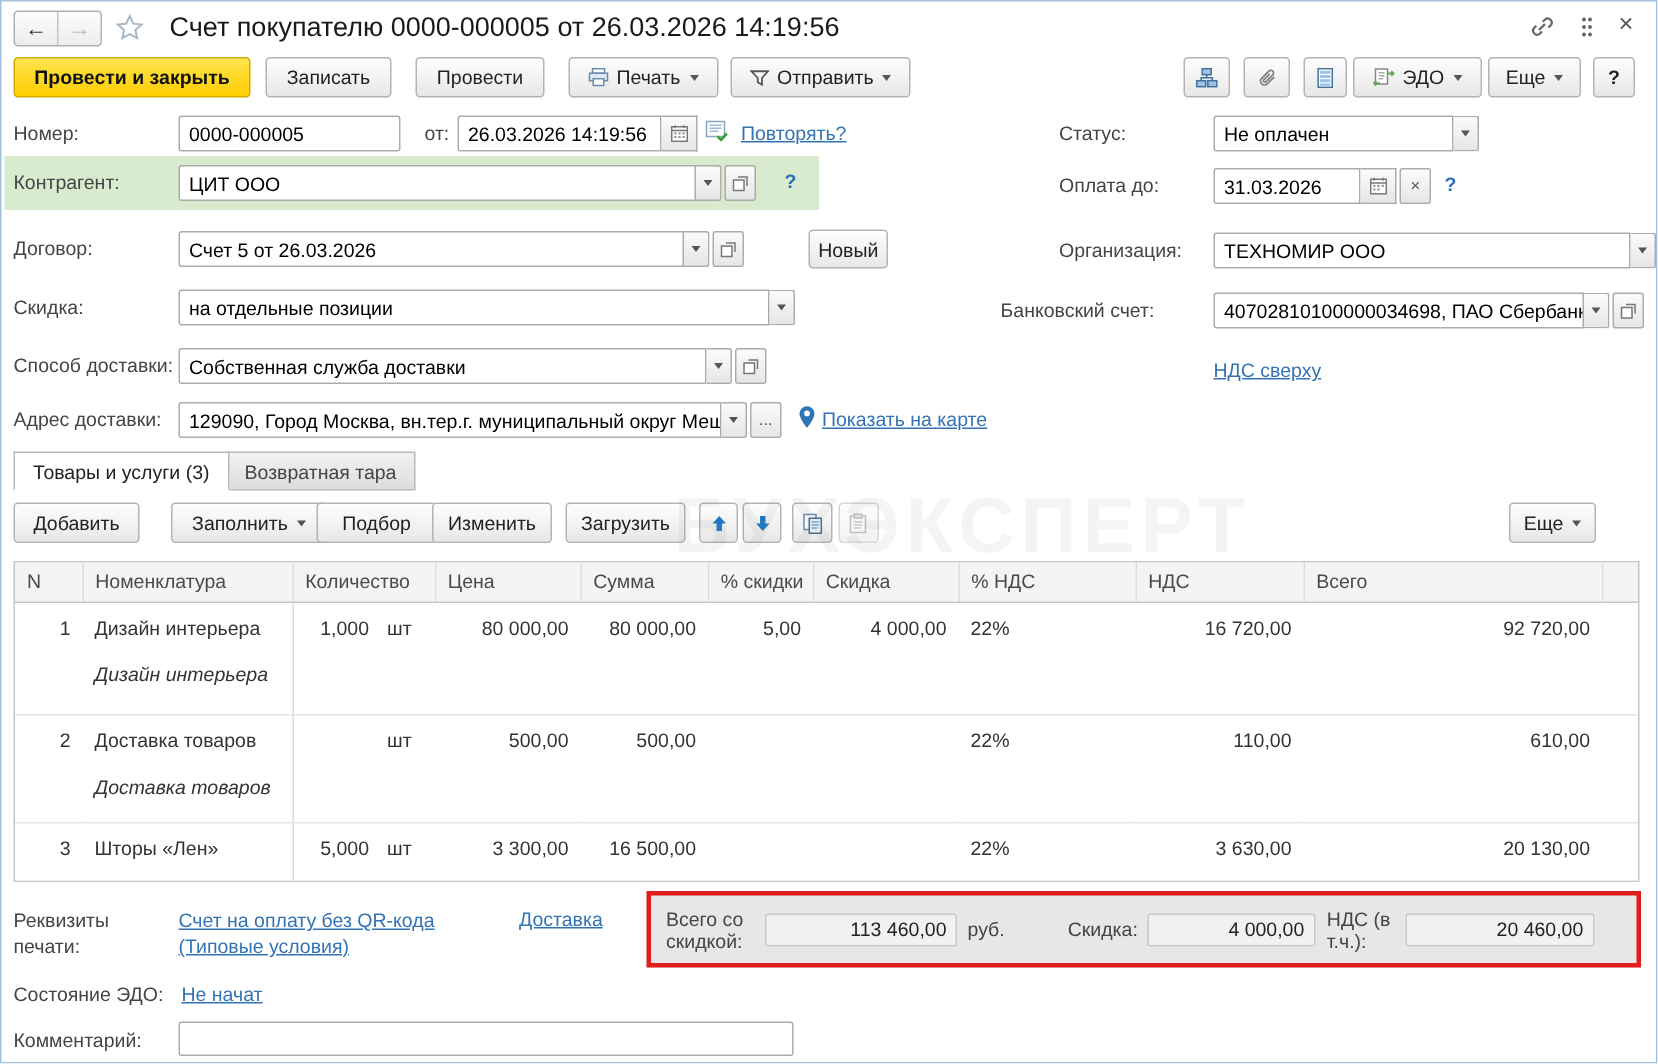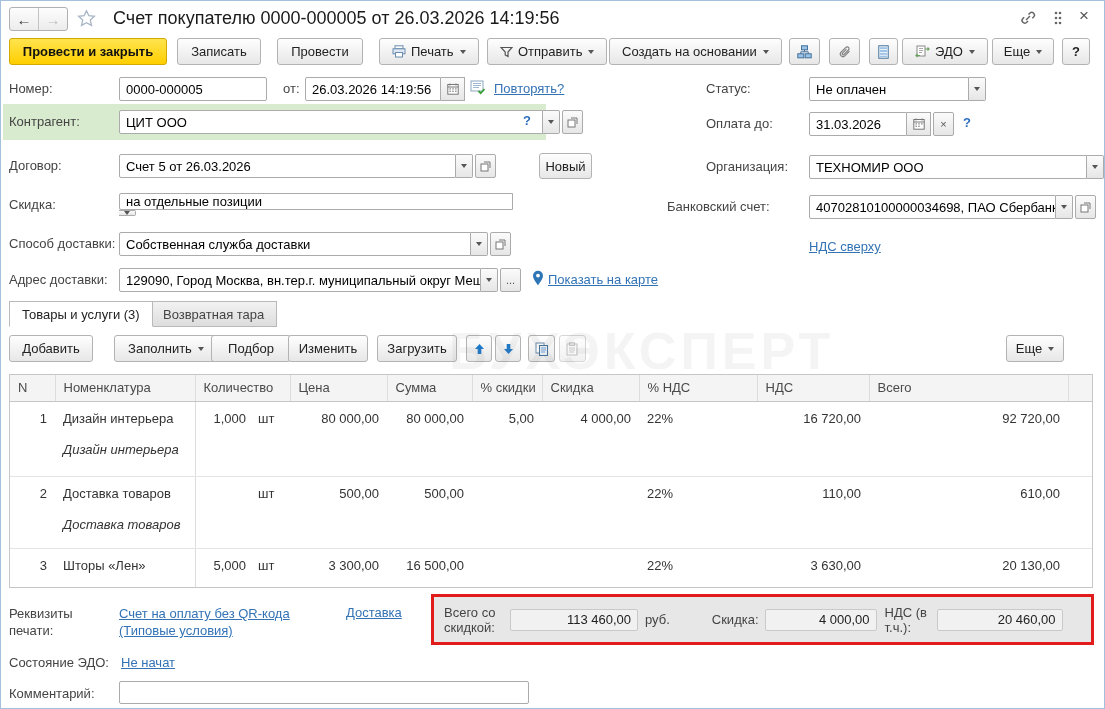--- a/index.html
+++ b/index.html
@@ -116,24 +116,20 @@
   <div class="abs btn" style="left:486px;top:37px;">
     <span style="margin-right:5px;display:flex;">
       <svg width="13" height="12" viewBox="0 0 13 12">
           <path d="M1 1.5h11L8 6v4.5l-2.8-1.6V6z" fill="none" stroke="#555" stroke-width="1.2"></path>
         </svg>
     </span>
     <span>Отправить</span>
       <span class="caret"></span>
   </div>
 
-  <div class="abs btn" style="left:608px;top:37px;">
-    <span>Создать на основании</span>
-      <span class="caret"></span>
-  </div>
 
   <div class="abs btn icon-btn" style="left:788px;top:37px;width:31px;">
     <span style="display:flex;">
       <svg width="15" height="14" viewBox="0 0 15 14">
           <g stroke="#41719c" fill="#9dc3e6">
             <rect x="4.5" y="0.8" width="6" height="4"></rect>
             <rect x="0.8" y="8.8" width="6" height="4"></rect>
             <rect x="8.2" y="8.8" width="6" height="4"></rect>
           </g>
           <path d="M7.5 4.8v2M3.8 8.8V6.8h7.4v2" stroke="#41719c" fill="none"></path>
@@ -207,21 +203,21 @@
         <rect x="1" y="1" width="12" height="10" fill="#fff" stroke="#8aa5c0"></rect>
         <path d="M3 3.5h8M3 5.5h8M3 7.5h6" stroke="#9db8d2"></path>
         <path d="M8.5 11l2.2 2.2L14.5 9" stroke="#3aa13a" stroke-width="1.8" fill="none"></path>
       </svg>
   </div>
   <div class="abs link" style="left:493px;top:80px;">Повторять?</div>
 
   <div class="abs green-band" style="left:2px;top:103px;width:543px;height:36px;"></div>
   <div class="abs lbl" style="left:8px;top:113px;">Контрагент:</div>
   <div class="abs field" style="left:118px;top:109px;">
-    <div class="input" style="width:424px;">ЦИТ ООО</div>
+    <div class="input" style="width:345px;">ЦИТ ООО</div>
     <div class="dd">
         <span class="caret"></span>
       </div>
     <div class="sq">
       <svg width="11" height="11" viewBox="0 0 11 11">
           <rect x="1" y="3" width="7" height="7" fill="#fff" stroke="#777"></rect>
           <path d="M4 1h6v6" fill="none" stroke="#777"></path>
         </svg>
     </div>
   </div>
@@ -236,21 +232,21 @@
     <div class="sq">
       <svg width="11" height="11" viewBox="0 0 11 11">
           <rect x="1" y="3" width="7" height="7" fill="#fff" stroke="#777"></rect>
           <path d="M4 1h6v6" fill="none" stroke="#777"></path>
         </svg>
     </div>
   </div>
   <div class="abs btn" style="left:538px;top:152px;width:53px;height:26px;">Новый</div>
 
   <div class="abs lbl" style="left:8px;top:196px;">Скидка:</div>
-  <div class="abs field" style="left:118px;top:192px;flex-direction:column;">
+  <div class="abs field" style="left:118px;top:192px;">
     <div class="input" style="width:394px;">на отдельные позиции</div>
     <div class="dd">
         <span class="caret"></span>
       </div>
   </div>
 
   <div class="abs lbl" style="left:8px;top:235px;">Способ доставки:</div>
   <div class="abs field" style="left:118px;top:231px;">
     <div class="input" style="width:352px;">Собственная служба доставки</div>
     <div class="dd">

